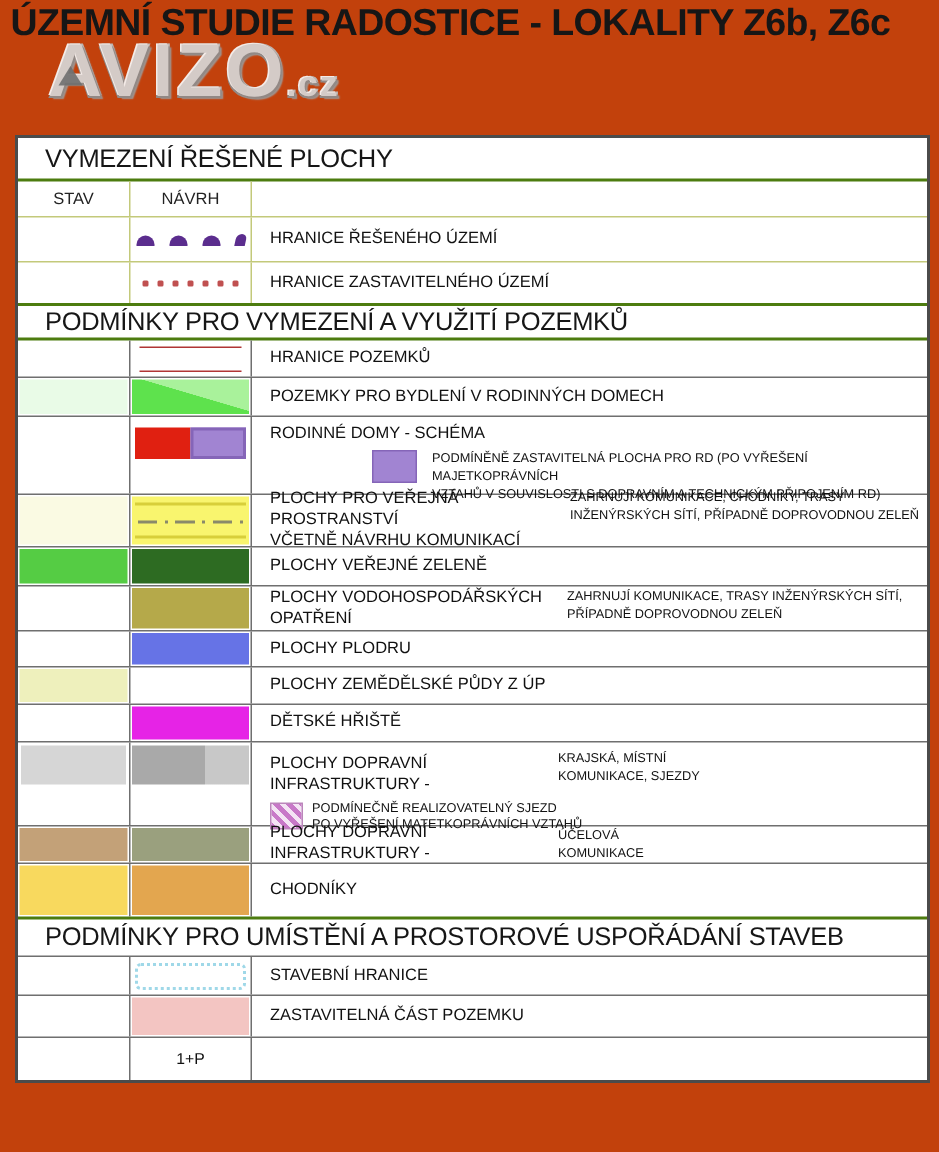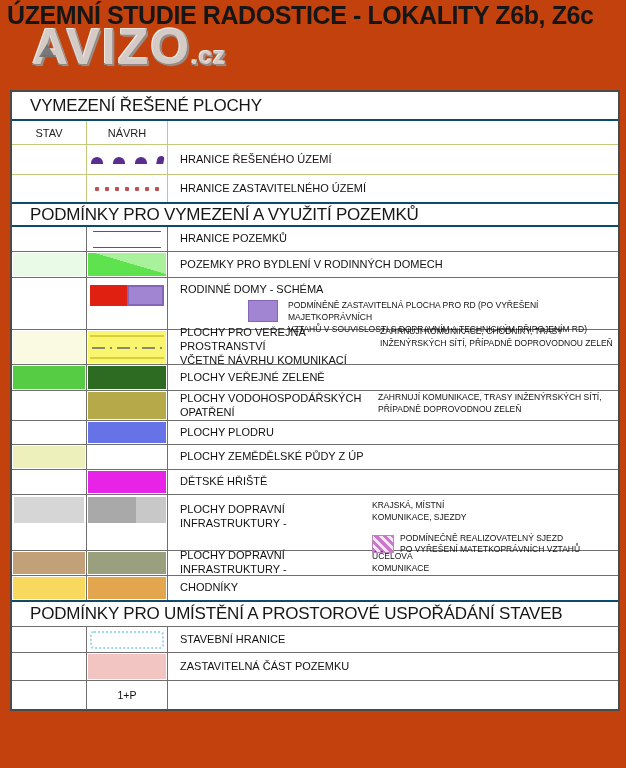--- a/index.html
+++ b/index.html
@@ -16,21 +16,21 @@
   .watermark .wm-suffix{font-size:24px;letter-spacing:1px;}
   .wm-tri{position:absolute;left:39px;top:44px;width:0;height:0;
           border-left:8px solid transparent;border-right:8px solid transparent;
           border-bottom:13px solid #6f6f6f;opacity:.9;}
 
   
   .legend{position:absolute;left:10px;top:90px;width:606px;border:2px solid #4b4b4b;
           background:#fff;}
   .row{display:flex;box-sizing:border-box;--vcol:#6f6f6f;}
   .row.sec1{--vcol:#c3c97a;}
-  .bt-dark{border-top:2px solid #0c4a6e;}
+  .bt-dark{border-top:2px solid #4d7c0f;}
   .bt-thin{border-top:1px solid #6f6f6f;}
   .bt-olive{border-top:1px solid #c3c97a;}
   .c1{width:75px;box-sizing:border-box;border-right:1px solid var(--vcol);
       display:flex;align-items:center;justify-content:center;position:relative;}
   .c2{width:81px;box-sizing:border-box;border-right:1px solid var(--vcol);
       display:flex;align-items:center;justify-content:center;position:relative;}
   .c3{flex:1;box-sizing:border-box;display:flex;flex-direction:column;
       justify-content:center;padding-left:12px;position:relative;}
   .sec-hdr-cell{flex:1;display:flex;align-items:center;padding-left:18px;
                 font-size:17px;letter-spacing:-0.2px;color:#161616;}
@@ -267,21 +267,21 @@
         <div class="gray-navrh"></div>
       </div>
       <div class="c3 tall-top">
         <div class="lblrow">
           <span class="lbl" style="width:192px;padding-top:3px;">PLOCHY DOPRAVNÍ INFRASTRUKTURY -</span>
           <div class="note">
             <div>KRAJSKÁ, MÍSTNÍ</div>
             <div>KOMUNIKACE, SJEZDY</div>
           </div>
         </div>
-        <div class="lblrow" style="margin-left:192px;margin-top:2px;gap:6px;align-items:center;">
+        <div class="lblrow" style="margin-top:2px;gap:6px;align-items:center;">
           <div class="hatch"></div>
           <div class="note">
             <div>PODMÍNEČNĚ REALIZOVATELNÝ SJEZD</div>
             <div>PO VYŘEŠENÍ MATETKOPRÁVNÍCH VZTAHŮ</div>
           </div>
         </div>
       </div>
     </div>
 
     <div class="row bt-thin" style="height:25px">
@@ -295,21 +295,21 @@
         <div class="lblrow" style="align-items:center;">
           <span class="lbl" style="width:192px;">PLOCHY DOPRAVNÍ INFRASTRUKTURY -</span>
           <div class="note">
             <div>ÚČELOVÁ</div>
             <div>KOMUNIKACE</div>
           </div>
         </div>
       </div>
     </div>
 
-    <div class="row bt-thin" style="height:25px">
+    <div class="row bt-thin" style="height:36px">
       <div class="c1">
         <div class="fill" style="background-color: rgb(248, 217, 94);"></div>
       </div>
       <div class="c2">
         <div class="fill" style="background-color: rgb(227, 166, 79);"></div>
       </div>
       <div class="c3">
           <span class="lbl">CHODNÍKY</span>
         </div>
     </div>

